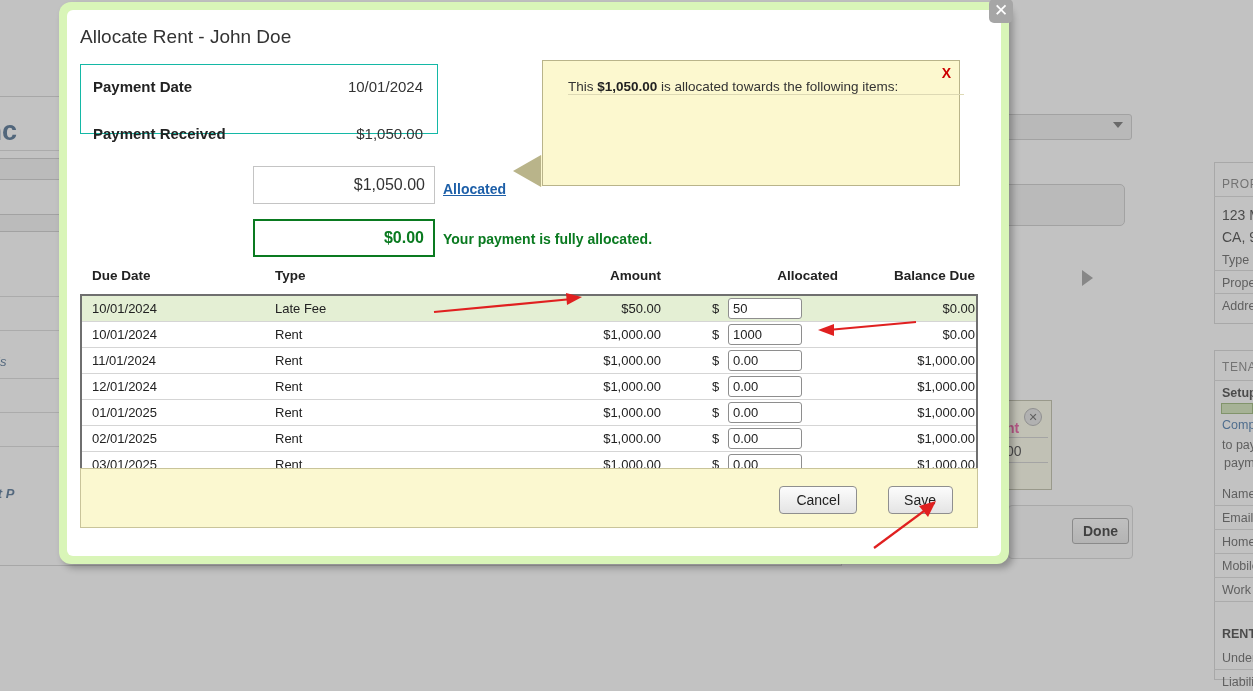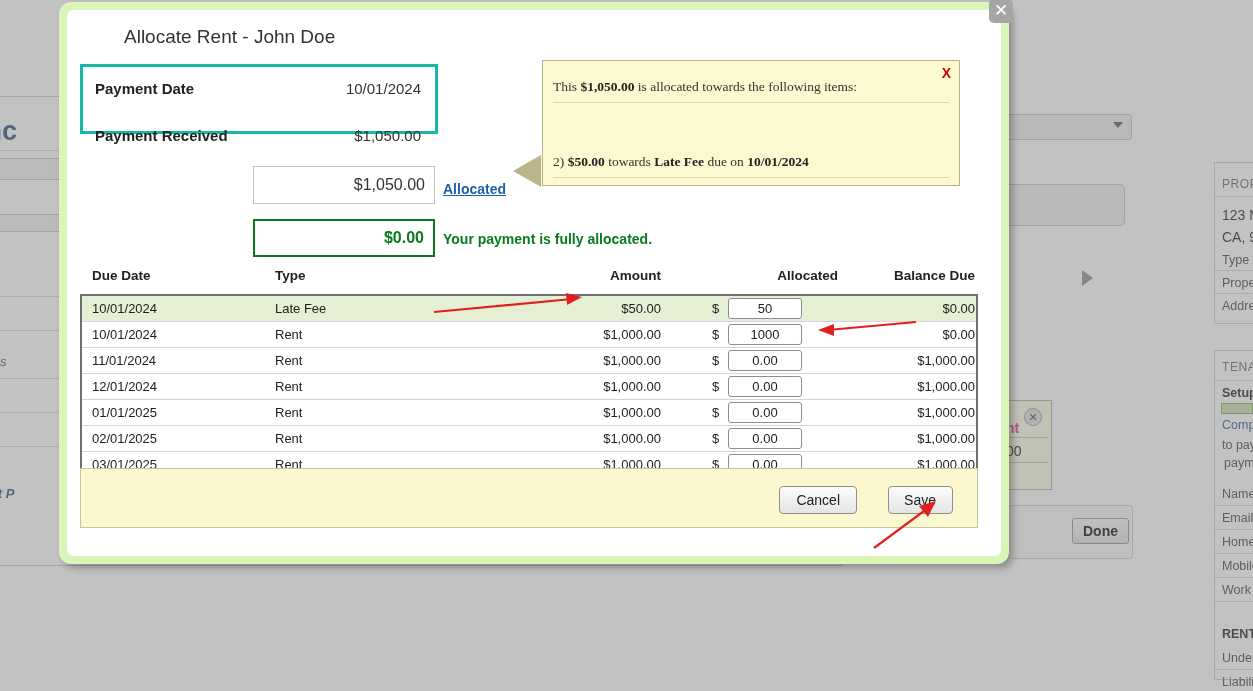--- a/index.html
+++ b/index.html
@@ -164,28 +164,28 @@
     background: #a6a6a6;
     color: #ffffff;
     font-size: 17px; font-weight: bold;
     line-height: 23px; text-align: center;
     cursor: pointer; z-index: 130;
     font-family: "DejaVu Sans", sans-serif;
   }
 
   #modal-title {
     position: absolute; left: 13px; top: 16px;
-    font-size: 19px; color: #333; margin-left: 44px;
+    font-size: 19px; color: #333;
   }
 
   
   #pay-box {
     position: absolute; left: 13px; top: 54px;
     width: 358px; height: 70px;
-    border: 3px solid #14b8a6;
+    border: 1px solid #14b8a6;
   }
   .pay-row {
     position: absolute; left: 0; width: 100%; height: 47px;
   }
   .pay-label {
     position: absolute; left: 12px; top: 13px;
     font-size: 15px; font-weight: bold; color: #222;
   }
   .pay-value {
     position: absolute; right: 14px; top: 13px;
@@ -254,25 +254,23 @@
     border-right: 28px solid #b9b48a;
     z-index: -1;
     margin-left: -1px;
   }
   #callout-x {
     position: absolute; right: 8px; top: 4px;
     color: #cc0000; font-size: 14px; font-weight: bold;
     cursor: pointer;
   }
   .callout-line {
-    position: absolute; left: 10px; width: 396px;
+    position: absolute; left: 25px; width: 396px;
     font-size: 13.5px; color: #333;
     border-bottom: 1px solid #ddd9b4;
-    padding-bottom: 7px;
-    font-family: Liberation Serif, serif;
   }
   #c-line0 { top: 18px; }
   #c-line1 { top: 64px; }
   #c-line2 { top: 93px; }
   .callout-line b { color: #222; }
 
   
   #table-wrap {
     position: absolute; left: 13px; top: 253px;
     width: 956px; height: 207px;
@@ -317,21 +315,21 @@
   .td-dollar { left: 630px; }
   .td-balance { left: 758px; width: 135px; text-align: right; }
   .alloc-input {
     position: absolute; left: 646px; top: 2px;
     width: 74px; height: 21px;
     border: 1px solid #8e8e8e;
     border-radius: 3px;
     background: #fff;
     font-family: "Liberation Sans", sans-serif;
     font-size: 13px; color: #222;
-    text-align: center;
+    text-align: left;
     padding: 0 4px;
   }
 
   
   #footer {
     position: absolute; left: 13px; top: 458px;
     width: 898px; height: 60px;
     background: #fbf8d0;
     border: 1px solid #c9c49a;
   }
@@ -455,24 +453,20 @@
       <span class="sum-value" id="rem-val">$0.00</span>
     </div>
     <div id="fully-msg">Your payment is fully allocated.</div>
 
     <div id="callout-arrow"></div>
     <div id="callout">
       <span id="callout-x">X</span>
       <div class="callout-line" id="c-line0">
         <span>This </span><b>$1,050.00</b><span> is allocated towards the following items:</span>
       </div>
-      <div class="callout-line" id="c-line2">
-        <span>2)</span>
-        <b>$50.00</b><span> towards </span><b>Late Fee</b><span> due on </span><b>10/01/2024</b>
-      </div>
     </div>
 
     <div id="table-wrap">
       <div id="thead">
         <span class="th" id="th-date">Due Date</span>
         <span class="th" id="th-type">Type</span>
         <span class="th" id="th-amount">Amount</span>
         <span class="th" id="th-alloc">Allocated</span>
         <span class="th" id="th-balance">Balance Due</span>
       </div>

